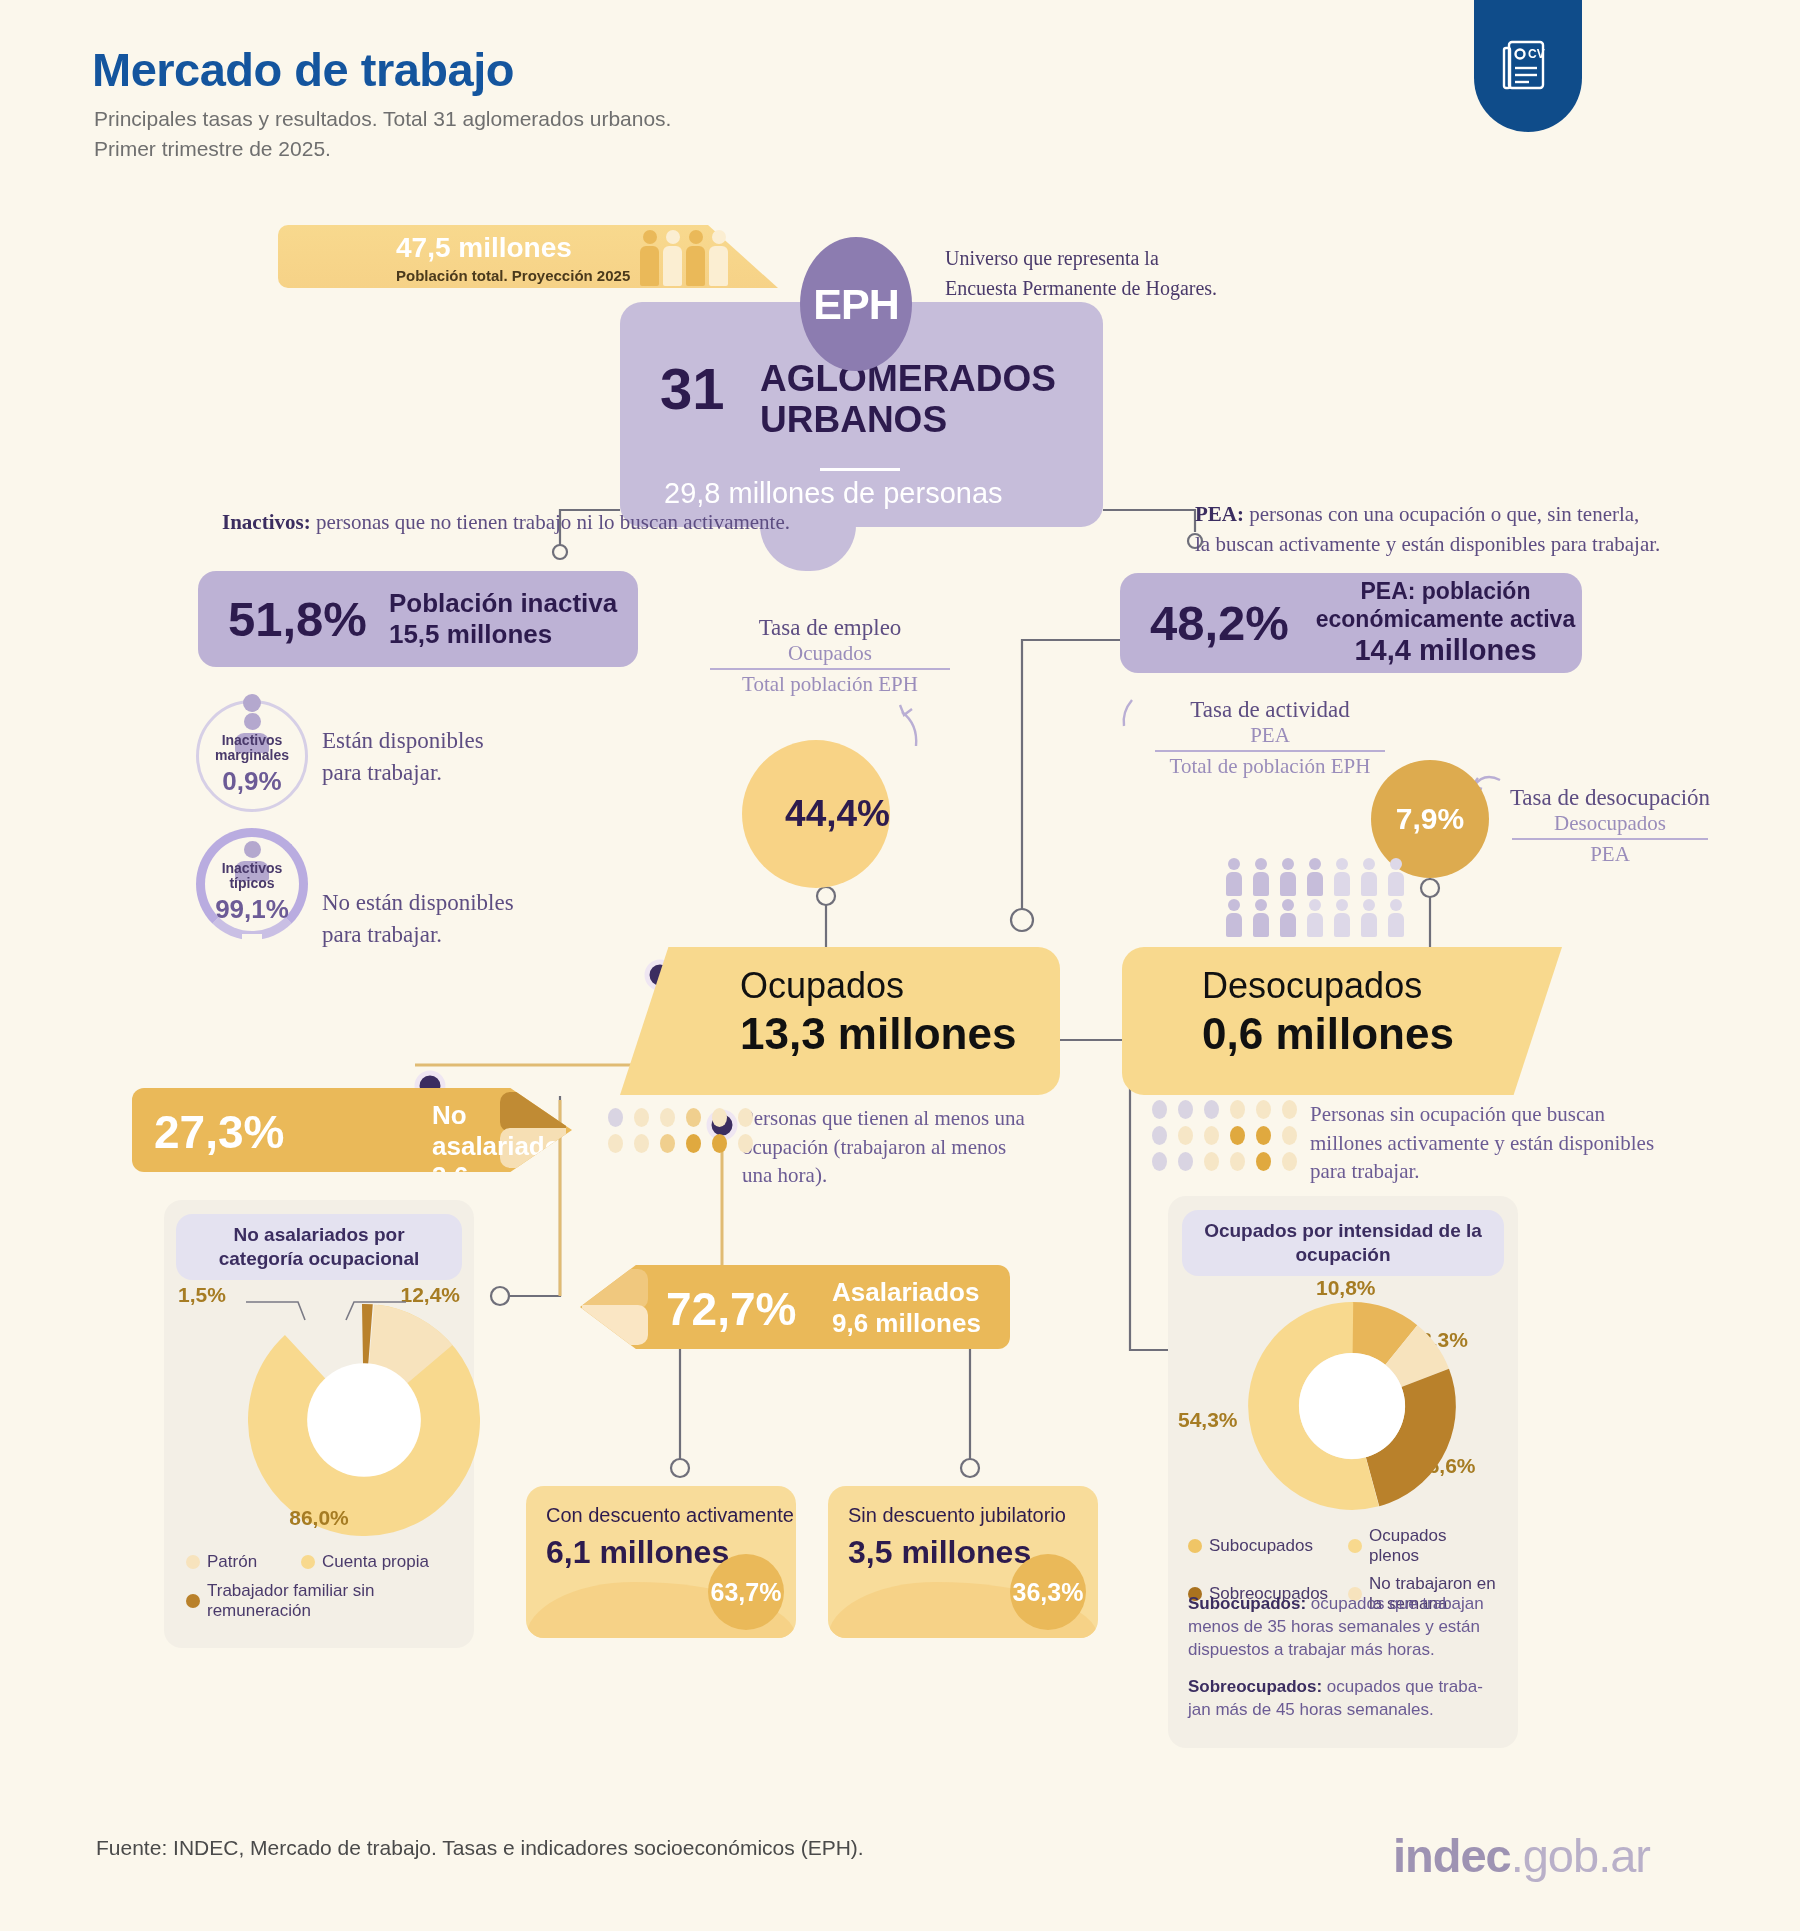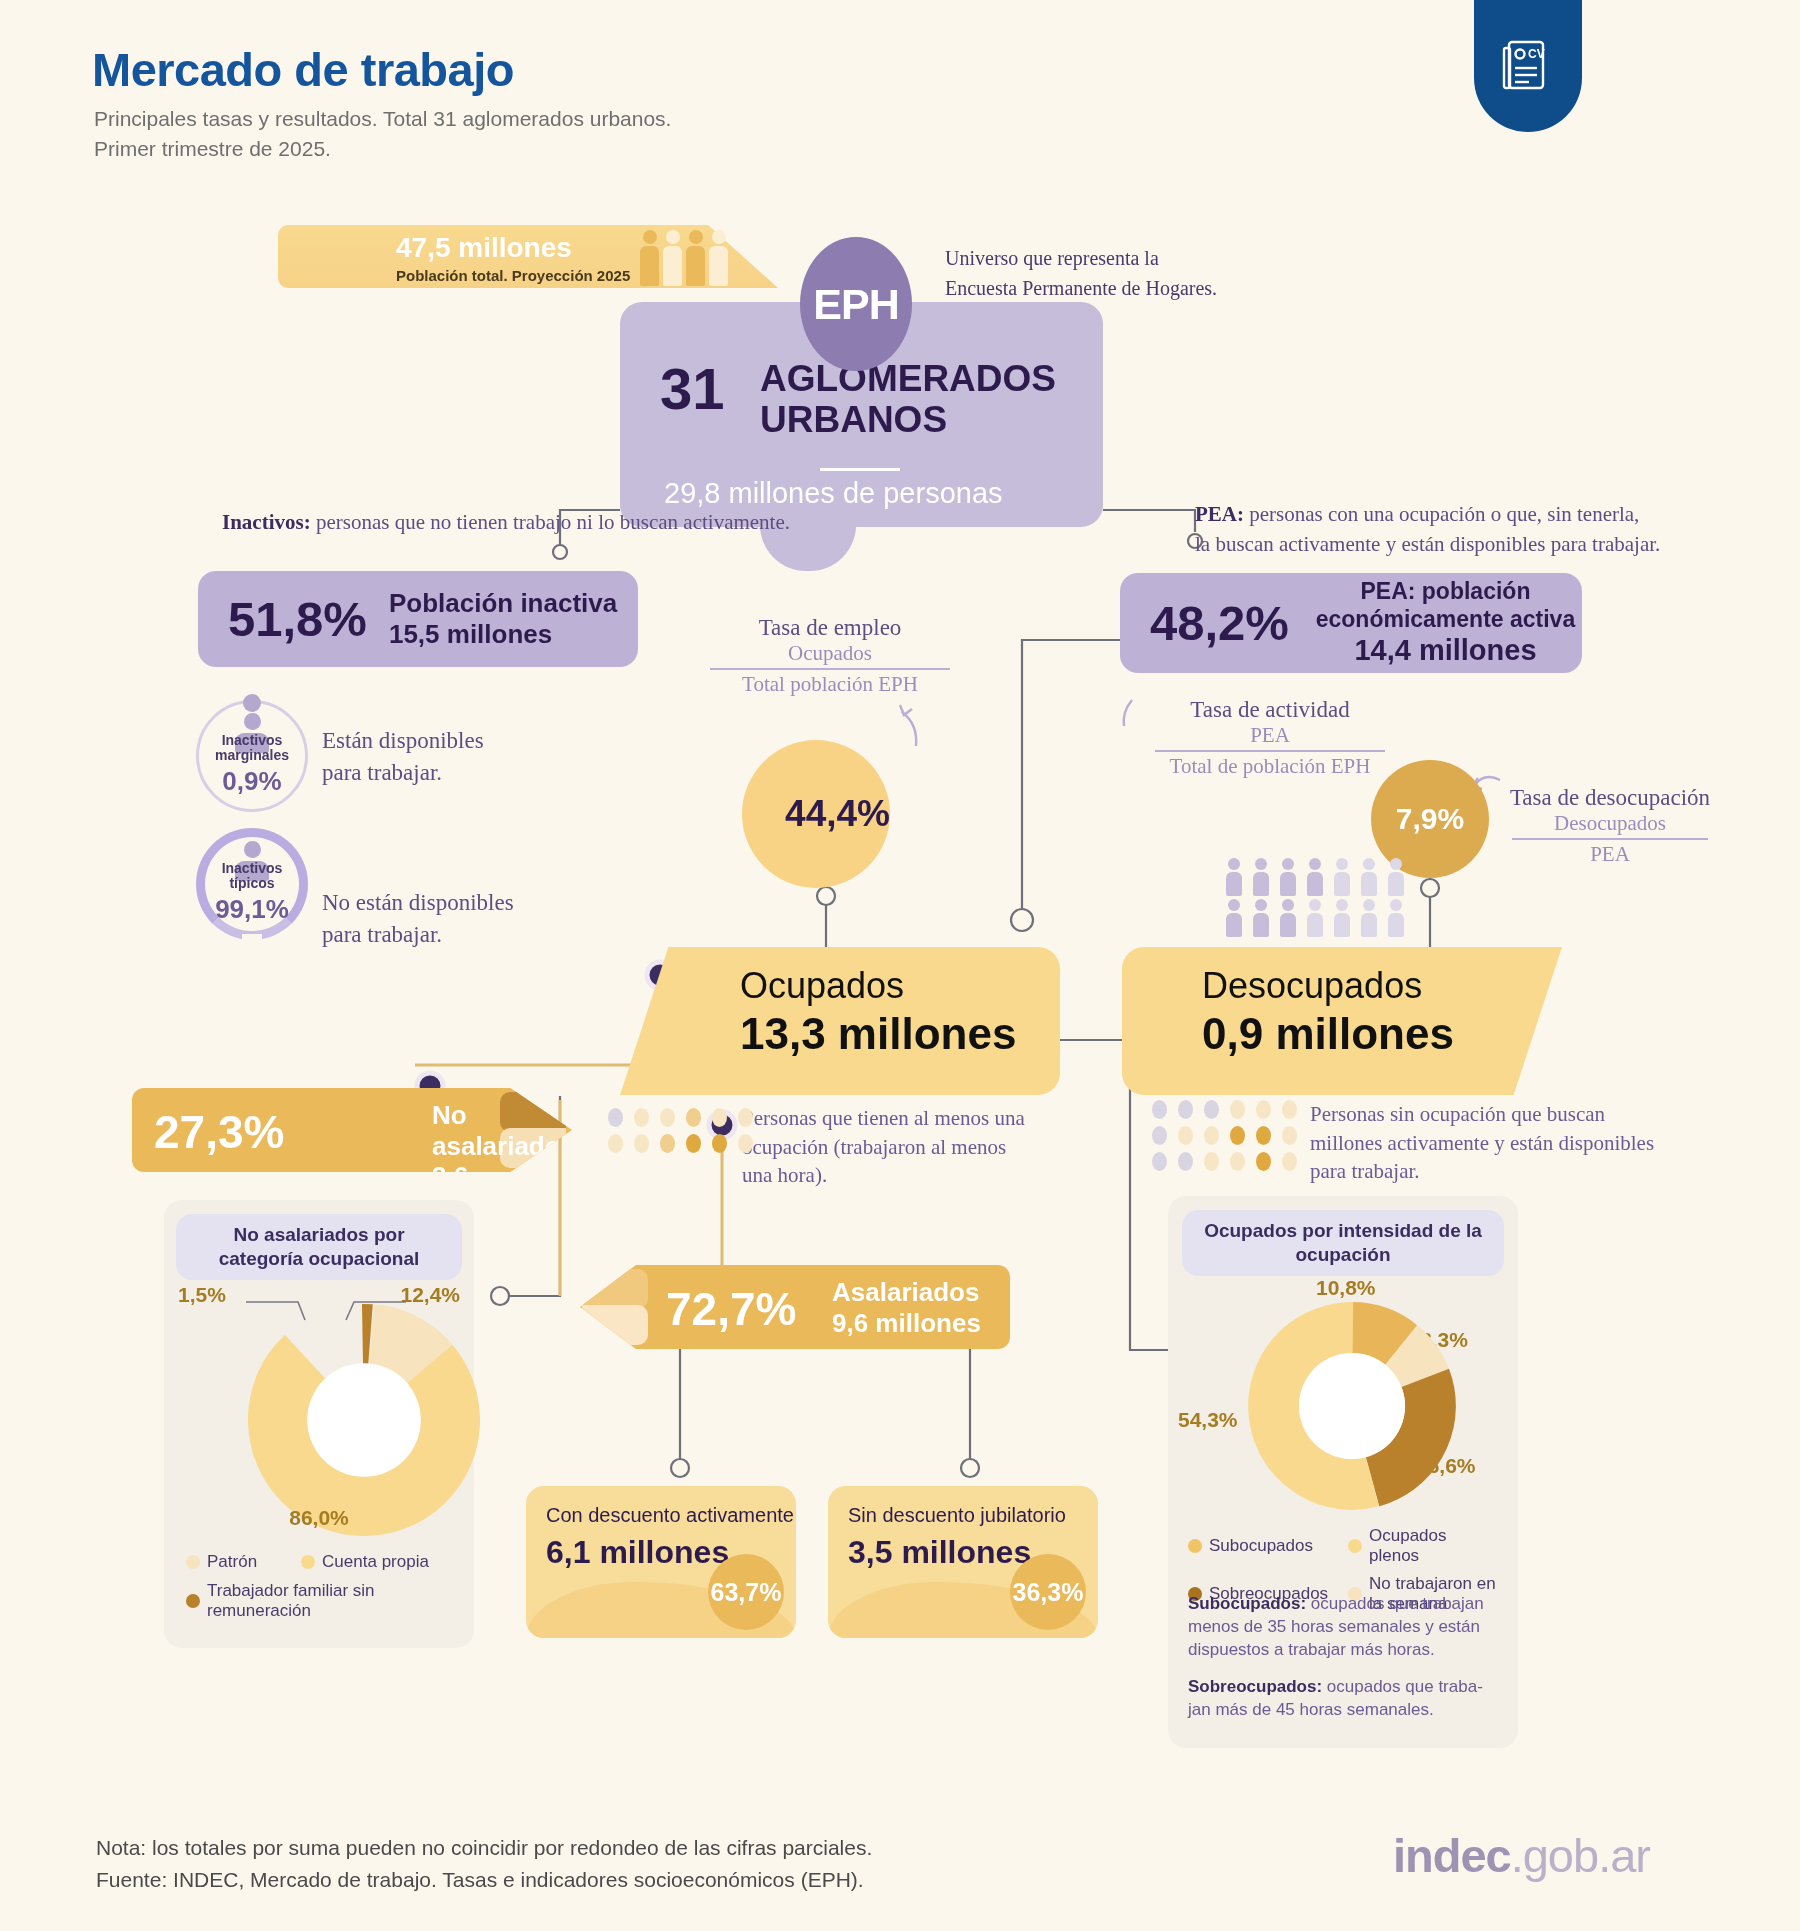--- a/index.html
+++ b/index.html
@@ -466,21 +466,21 @@
         <div class="b" style="background:#ddd8e8"></div>
       </div>
   </div>
 
   <div class="abs" id="ocu-banner">
     <div class="t1">Ocupados</div>
     <div class="t2">13,3 millones</div>
   </div>
   <div class="abs" id="des-banner">
     <div class="t1">Desocupados</div>
-    <div class="t2">0,9 millones</div>
+    <div class="t2">0,6 millones</div>
   </div>
 
   <div class="abs serif" id="ocu-desc">
     <div>Personas que tienen al menos una</div>
     <div>ocupación (trabajaron al menos</div>
     <div>una hora).</div>
   </div>
   <div class="abs serif" id="des-desc">
     <div>Personas sin ocupación que buscan</div>
     <div>millones activamente y están disponibles</div>
@@ -637,20 +637,19 @@
       <p>
         <b>Subocupados:</b><span> ocupados que trabajan menos de 35 horas semanales y están dispuestos a trabajar más horas.</span>
       </p>
       <p>
         <b>Sobreocupados:</b><span> ocupados que traba-jan más de 45 horas semanales.</span>
       </p>
     </div>
   </div>
 
   <div class="abs" id="note">
-    <div>Nota: los totales por suma pueden no coincidir por redondeo de las cifras parciales.</div>
     <div>Fuente: INDEC, Mercado de trabajo. Tasas e indicadores socioeconómicos (EPH).</div>
   </div>
   <div class="abs" id="indec">
     <b>indec</b><span>.gob.ar</span>
   </div>
 
 </div>
 
 </body></html>

